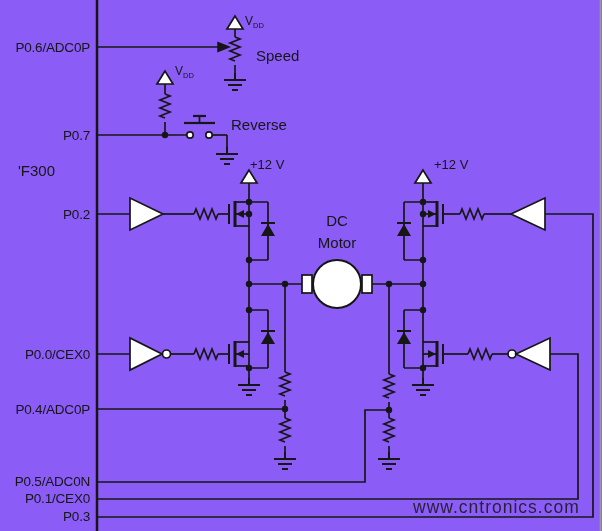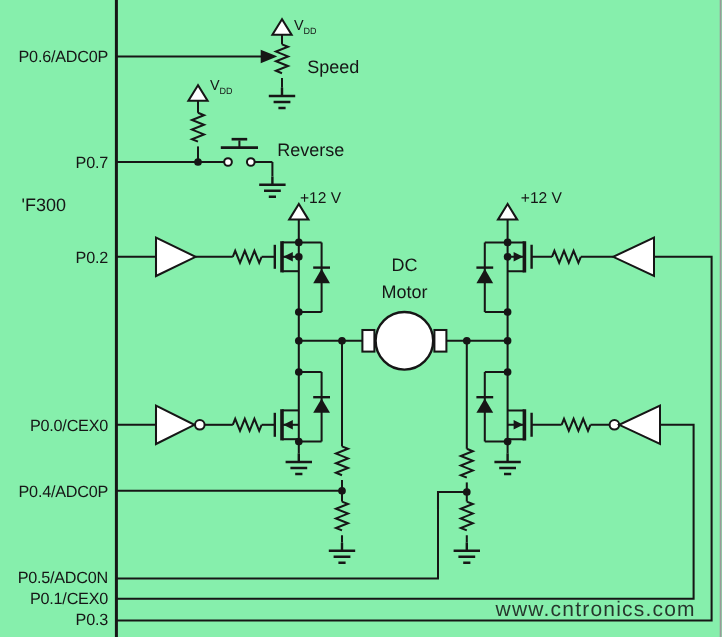--- a/index.html
+++ b/index.html
@@ -1,16 +1,16 @@
 <!DOCTYPE html>
 <html><head>
 <meta charset="utf-8">
 <style>
   html,body{margin:0;padding:0;background:#ffffff;}
-  .canvas{position:relative;width:602px;height:531px;background:#86efac;overflow:hidden;}
+  .canvas{position:relative;width:602px;height:531px;background:#8b5cf6;overflow:hidden;}
   svg{display:block;}
   text{font-family:"Liberation Sans", sans-serif;fill:#161616;}
   .port-label{font-size:13.5px;letter-spacing:-0.2px;}
   .big-label{font-size:15px;}
   .supply-label{font-size:13px;}
   .vddmain{font-size:12px;}
   .vddsub{font-size:7.5px;}
   .watermark{font-size:17.5px;letter-spacing:1px;opacity:0.85;}
   .wire{stroke:#161616;stroke-width:1.7;fill:none;}
   .thick{stroke:#161616;stroke-width:2.5;fill:none;}

